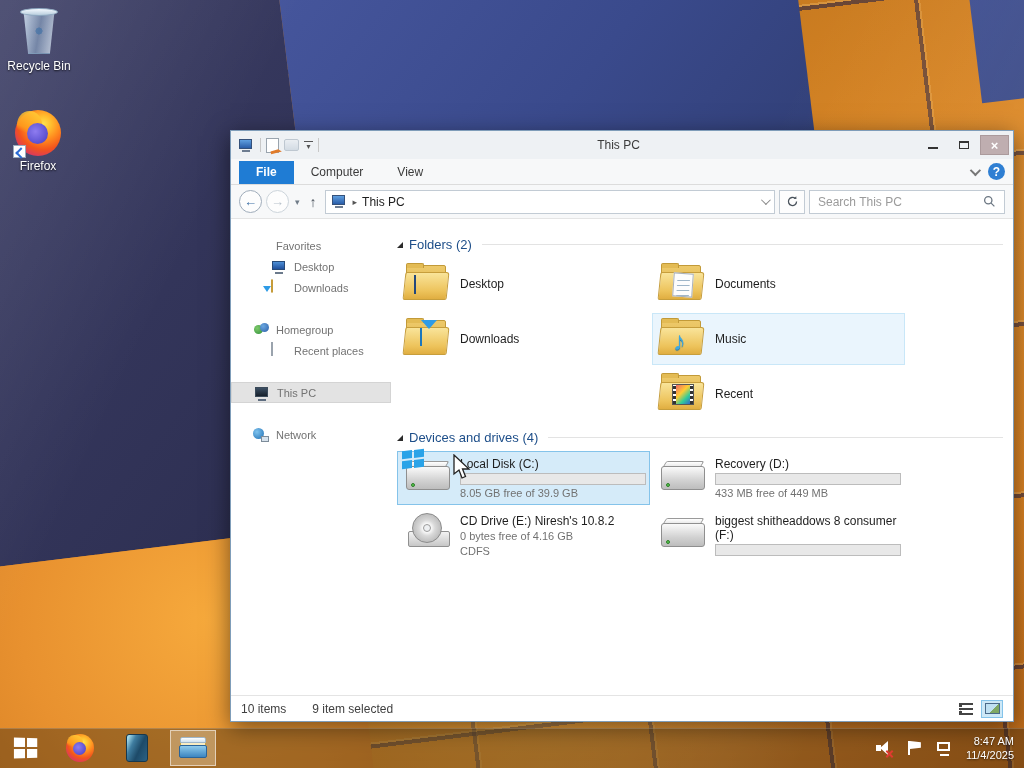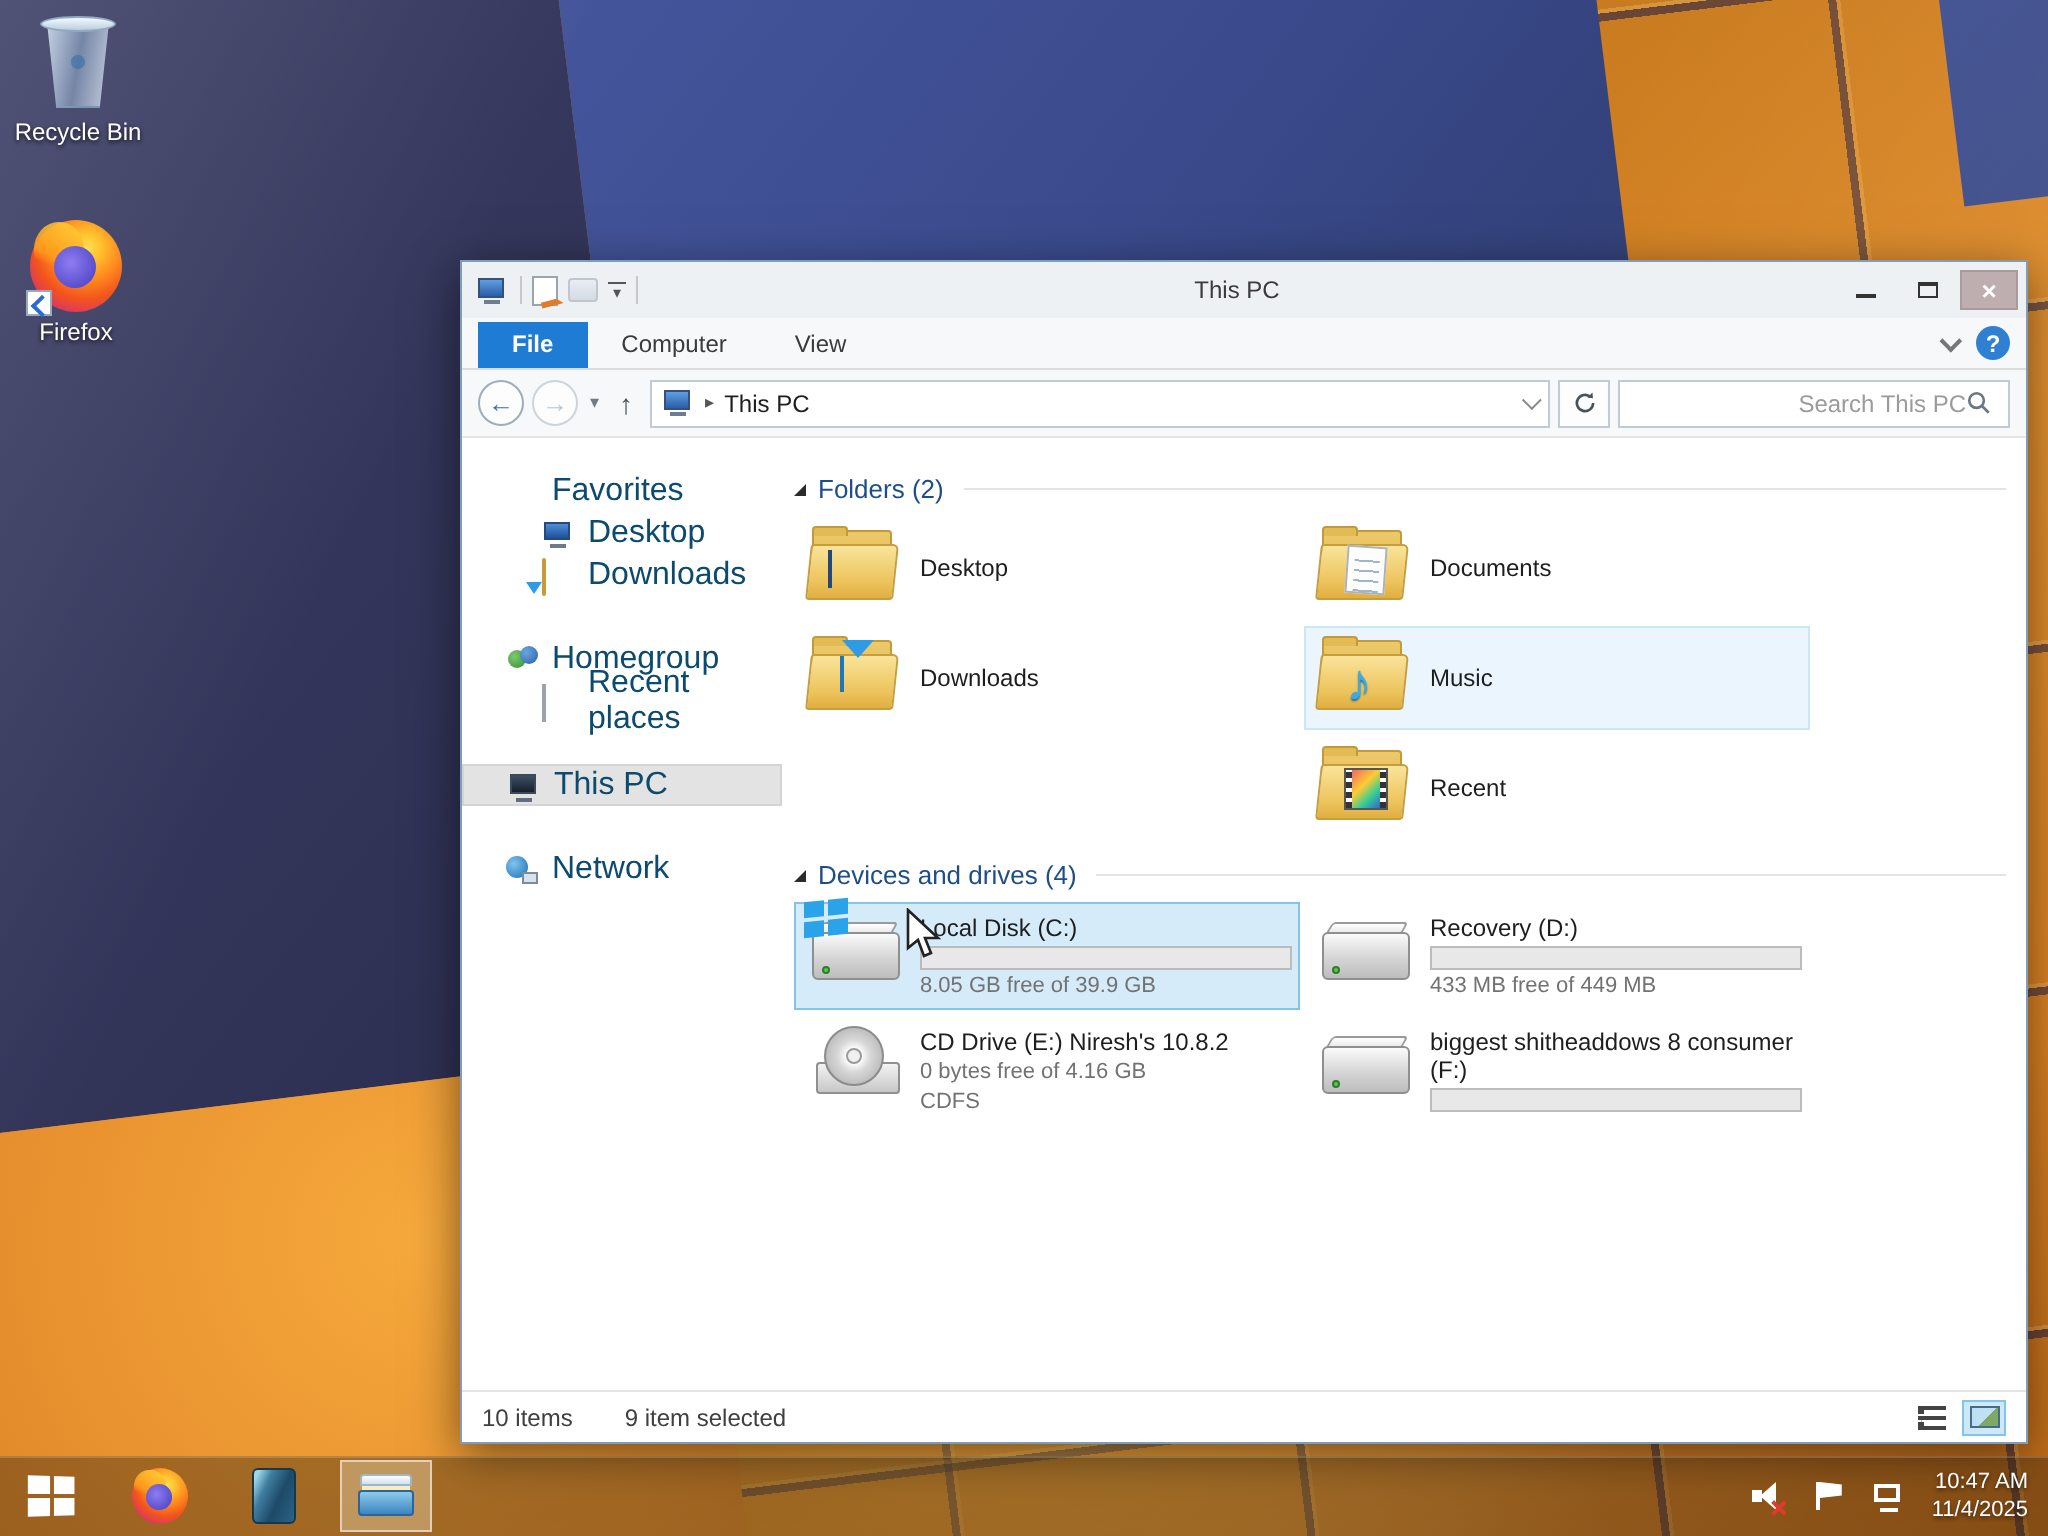--- a/index.html
+++ b/index.html
@@ -79,25 +79,25 @@
   .nav-circle { width:23px; height:23px; border-radius:50%; border:1px solid #9facba; display:flex; align-items:center; justify-content:center;
     font-size:13px; color:#3a6ea5; background:#fdfdfd; }
   .nav-circle.disabled { color:#b9c3cc; border-color:#ccd4db; }
   .nav-small { font-size:9px; color:#707c88; padding:0 2px; }
   .nav-up { font-size:14px; color:#49525b; padding:0 4px; }
   .addrbox { flex:1; height:24px; background:#fff; border:1px solid #c2cbd4; display:flex; align-items:center; padding:0 6px; gap:5px; }
   .addr-loc { font-size:12px; color:#1e1e1e; }
   .crumb { font-size:9px; color:#555; }
   .addr-chev { margin-left:auto; width:7px; height:7px; border-right:1.5px solid #888; border-bottom:1.5px solid #888; transform:rotate(45deg) translateY(-2px); }
   .refresh-btn { width:26px; height:24px; border:1px solid #c2cbd4; background:#fdfdfd; display:flex; align-items:center; justify-content:center; }
-  .searchbox { width:196px; height:24px; background:#fff; border:1px solid #c2cbd4; display:flex; align-items:center; padding:0 8px;text-align:right; }
+  .searchbox { width:196px; height:24px; background:#fff; border:1px solid #c2cbd4; display:flex; align-items:center; padding:0 8px; }
   .searchbox .ph { font-size:12px; color:#9b9b9b; flex:1; }
 
   .main { flex:1; display:flex; min-height:0; }
-  .sidebar { width:160px; padding-top:16px; font-size:16px; color:#0c4a6e; flex:none; }
+  .sidebar { width:160px; padding-top:16px; font-size:11px; color:#737373; flex:none; }
   .side-item { display:flex; align-items:center; gap:7px; height:21px; padding-left:22px; }
   .side-item.child { padding-left:40px; }
   .side-item.gap { margin-top:21px; }
   .side-item.selected { background:#e3e3e3; border:1px solid #d4d4d4; }
   .sicon { width:16px; height:16px; position:relative; flex:none; }
   .icon-star { width:15px; height:15px; background:#fcc83c; clip-path:polygon(50% 0,63% 34%,100% 37%,71% 60%,81% 97%,50% 75%,19% 97%,29% 60%,0 37%,37% 34%); }
   .icon-monitor .scr { position:absolute; left:1px; top:2px; width:13px; height:9px; background:linear-gradient(#4d8fd6,#20509c); border:1px solid #274a78; }
   .icon-monitor .base { position:absolute; left:4px; bottom:1px; width:8px; height:2px; background:#6b7a8c; }
   .icon-folder-dl { width:14px; height:11px; margin-top:3px; background:linear-gradient(#f7df8e,#e8bd52); border:1px solid #c69c3a; border-radius:1px; position:relative; }
   .icon-folder-dl::after { content:""; position:absolute; right:1px; bottom:0; width:0; height:0;
@@ -514,21 +514,21 @@
     </span>
     <span class="tray-icon">
       <span class="flag-pole"></span>
         <span class="flag-cloth"></span>
     </span>
     <span class="tray-icon">
       <span class="net-mon"></span>
         <span class="net-base"></span>
     </span>
     <span class="clock">
-      <div>10:47 AM</div>
+      <div>8:47 AM</div>
       <div>11/4/2025</div>
     </span>
   </div>
 </div>
 
 <svg class="cursor" width="22" height="26" viewBox="0 0 22 26">
   <path d="M2 1 L2 20 L7 16 L10 24 L13.5 22.5 L10.5 15 L17 15 Z" fill="#fff" stroke="#222" stroke-width="1.3"></path>
 </svg>
 
 </body></html>

